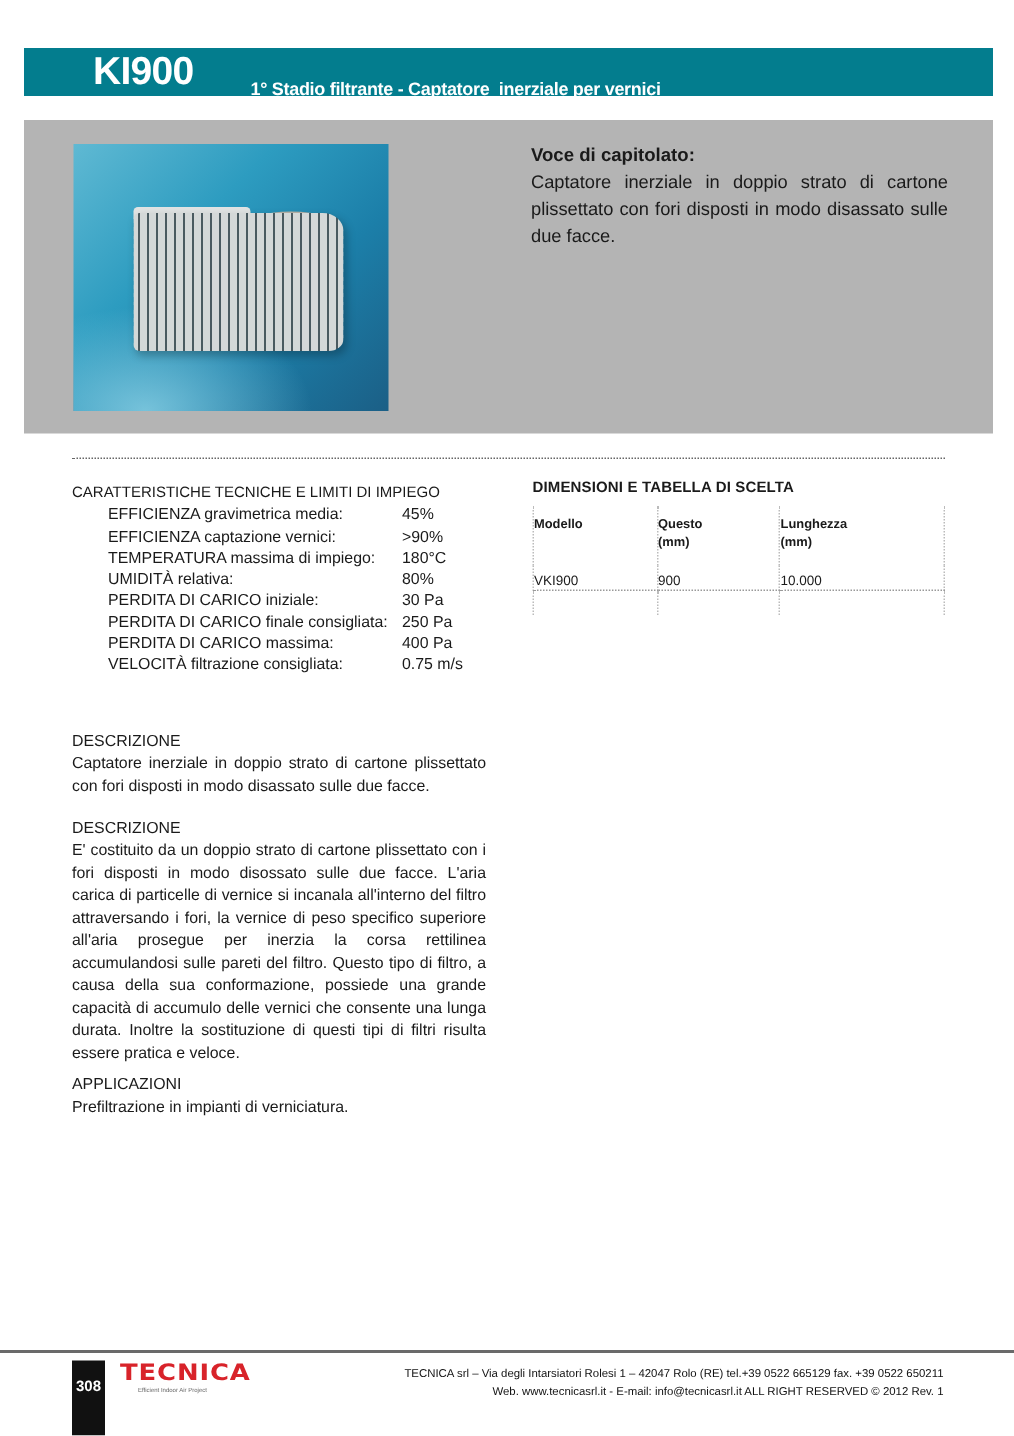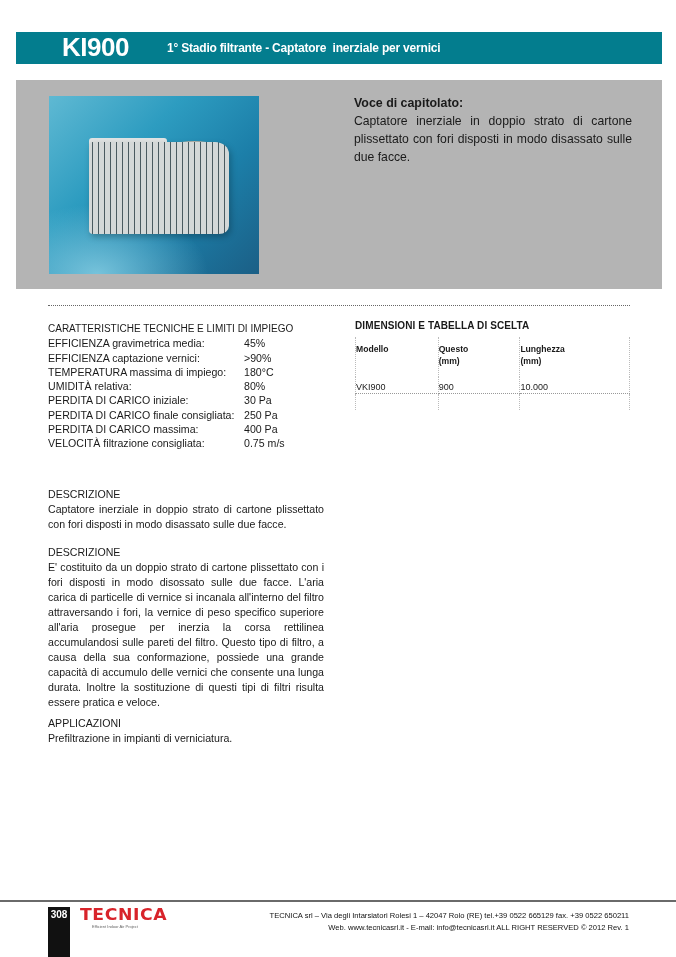--- a/index.html
+++ b/index.html
@@ -9,21 +9,21 @@
     .header-bar {
       position: absolute; left: 16px; top: 32px; width: 646px; height: 32px;
       background: #037d8e; color: #fff;
     }
     .header-bar .code {
       position: absolute; left: 46px; top: 0px; font-size: 26px; font-weight: bold;
       line-height: 31px; letter-spacing: -0.5px;
       font-family: "Liberation Sans", sans-serif;
     }
     .header-bar .subtitle {
-      position: absolute; left: 151px; top: 0; line-height: 33px; font-size: 12px; font-weight: bold;
+      position: absolute; left: 151px; top: 11px; line-height: 33px; font-size: 12px; font-weight: bold;
       letter-spacing: -0.2px; white-space: pre;
     }
 
     .hero {
       position: absolute; left: 16px; top: 80px; width: 646px; height: 209px; background: #b4b4b4;
     }
     .hero .photo {
       position: absolute; left: 33px; top: 16px; width: 210px; height: 178px;
       background: linear-gradient(135deg, #5fb9d3 0%, #2d9cc0 35%, #1c7fa9 65%, #1b5f86 100%);
       overflow: hidden;
@@ -57,40 +57,40 @@
     .hero .spec .spec-body { display: block; text-align: justify; }
 
     .dotted-rule {
       position: absolute; left: 48px; top: 305px; width: 582px; height: 0;
       border-top: 1px dotted #666;
     }
 
     .specs { position: absolute; left: 48px; top: 322px; width: 290px; font-size: 10.6px; line-height: 14.3px; }
     .specs .title { font-size: 10px; text-transform: none; }
     .specs .row { display: flex; }
-    .specs .row .k { width: 196px; }
+    .specs .row .k { width: 196px; margin-left: 24px; }
     .specs .row .v { flex: 1; }
 
     .dim { position: absolute; left: 355px; top: 320px; width: 275px; }
     .dim .dim-title { font-size: 10px; font-weight: bold; letter-spacing: 0.1px; margin-bottom: 6px; }
     .dim table { border-collapse: collapse; width: 275px; font-size: 8.6px; }
     .dim th, .dim td { border-left: 1px dotted #bbb; border-right: 1px dotted #bbb; text-align: left; }
     .dim th { font-weight: bold; vertical-align: top; padding-top: 6px; height: 40px; line-height: 12px; }
     .dim td.val { height: 16px; border-bottom: 1px dotted #999; vertical-align: bottom; padding-bottom: 1px; font-size: 9px; }
     .dim td.empty { height: 17px; }
     .dim col.c1 { width: 83px; } .dim col.c2 { width: 82px; } .dim col.c3 { width: 110px; }
 
     .text-block { position: absolute; left: 48px; width: 276px; font-size: 10.6px; line-height: 15px; }
     .text-block .h { display: block; }
     .text-block .p { display: block; text-align: justify; }
 
     .footer-rule { position: absolute; left: 0; top: 900px; width: 676px; height: 2px; background: #6a6a6a; }
     .page-num {
       position: absolute; left: 48px; top: 907px; width: 22px; height: 50px; background: #111;
-      color: #fff; font-size: 10px; font-weight: bold; text-align: center; padding-top: 2px;
+      color: #fff; font-size: 10px; font-weight: bold; text-align: center; padding-top: 12px;
     }
     .logo { position: absolute; left: 80px; top: 906px; width: 90px; }
     .logo .brand {
       display: block; font-family: "DejaVu Sans", sans-serif; font-weight: bold; color: #d8232a;
       font-size: 15px; letter-spacing: 0.5px; line-height: 18px; transform: scaleX(1.15); transform-origin: left;
     }
     .logo .tagline { display: block; font-size: 4px; color: #666; margin-left: 12px; line-height: 6px; }
     .footer-text { position: absolute; right: 47px; top: 910px; text-align: right; font-size: 7.6px; line-height: 12px; color: #111; }
   </style>
 </head>

